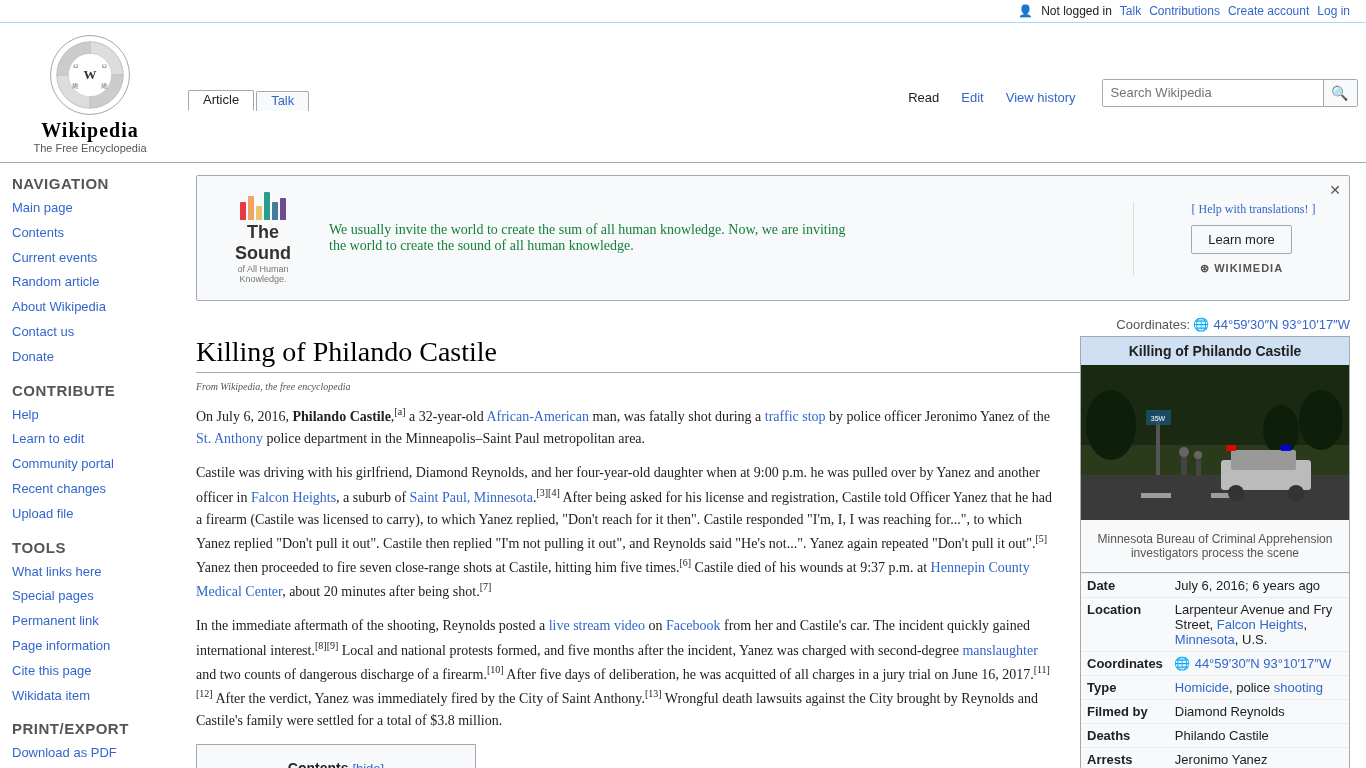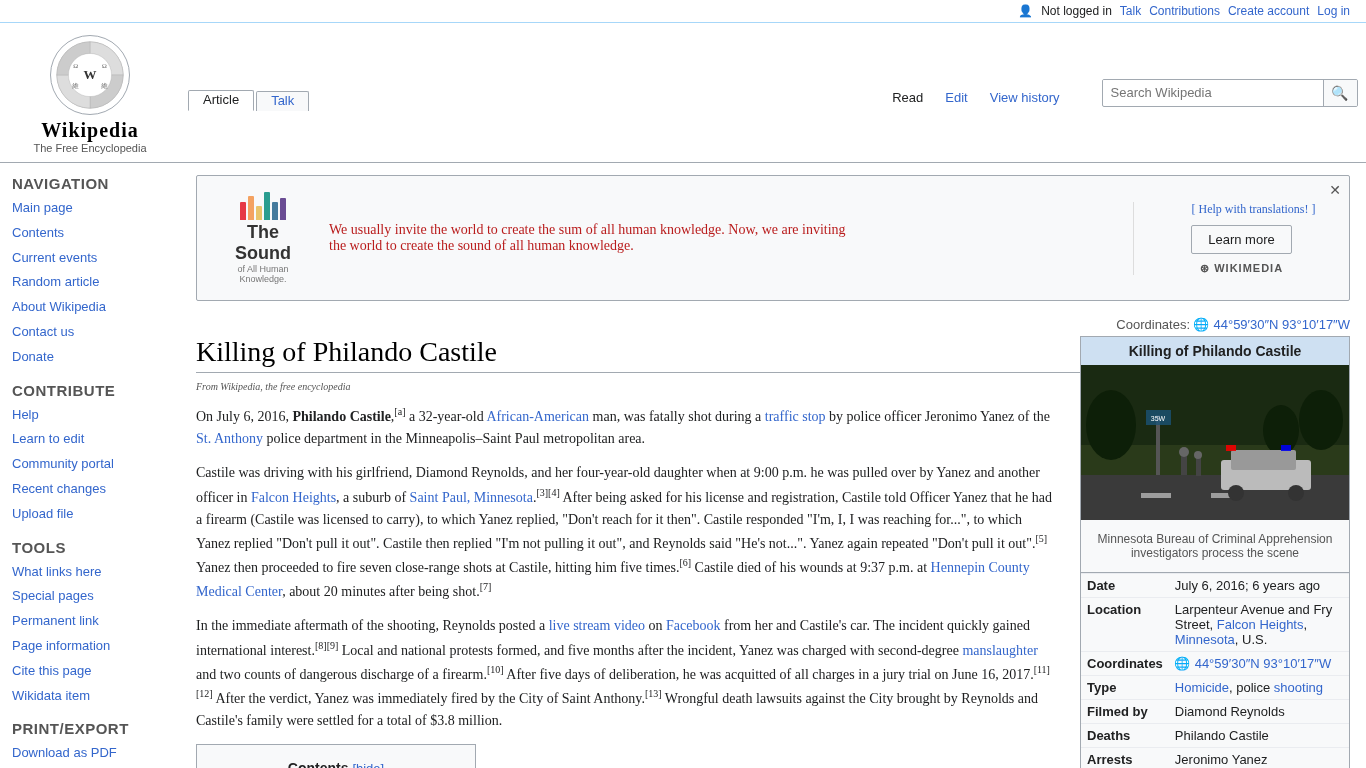--- a/index.html
+++ b/index.html
@@ -173,21 +173,21 @@
       position: relative;
     }
     #banner-logo {
       width: 100px;
       min-width: 100px;
       display: flex;
       align-items: center;
       justify-content: center;
       margin-right: 16px;
     }
-    #banner-text { flex: 1; font-size: 14px; color: #b91c1c; }
+    #banner-text { flex: 1; font-size: 14px; color: #15803d; }
     #banner-right {
       display: flex;
       flex-direction: column;
       align-items: center;
       justify-content: center;
       min-width: 200px;
       border-left: 1px solid #ddd;
       padding-left: 16px;
     }
     #banner-close {
@@ -374,21 +374,21 @@
     <div id="site-tagline">The Free Encyclopedia</div>
   </div>
 
   <div id="nav-tabs">
     <div style="flex:1;"></div>
     <div style="display:flex; justify-content:space-between; align-items:flex-end; width:100%;">
       <div class="tab-row">
         <div class="tab active">Article</div>
         <div class="tab" style="color:#3366cc;">Talk</div>
       </div>
-      <div style="display:flex; align-items:flex-end; gap:24px;">
+      <div style="display:flex; align-items:flex-end; gap:8px;">
         <div class="action-tabs">
           <span class="action-tab active">Read</span>
           <span class="action-tab" style="color:#3366cc;">Edit</span>
           <span class="action-tab" style="color:#3366cc;">View history</span>
         </div>
         <div class="search-box">
           <input type="text" style="color: #737373;" placeholder="Search Wikipedia">
           <button>🔍</button>
         </div>
       </div>

